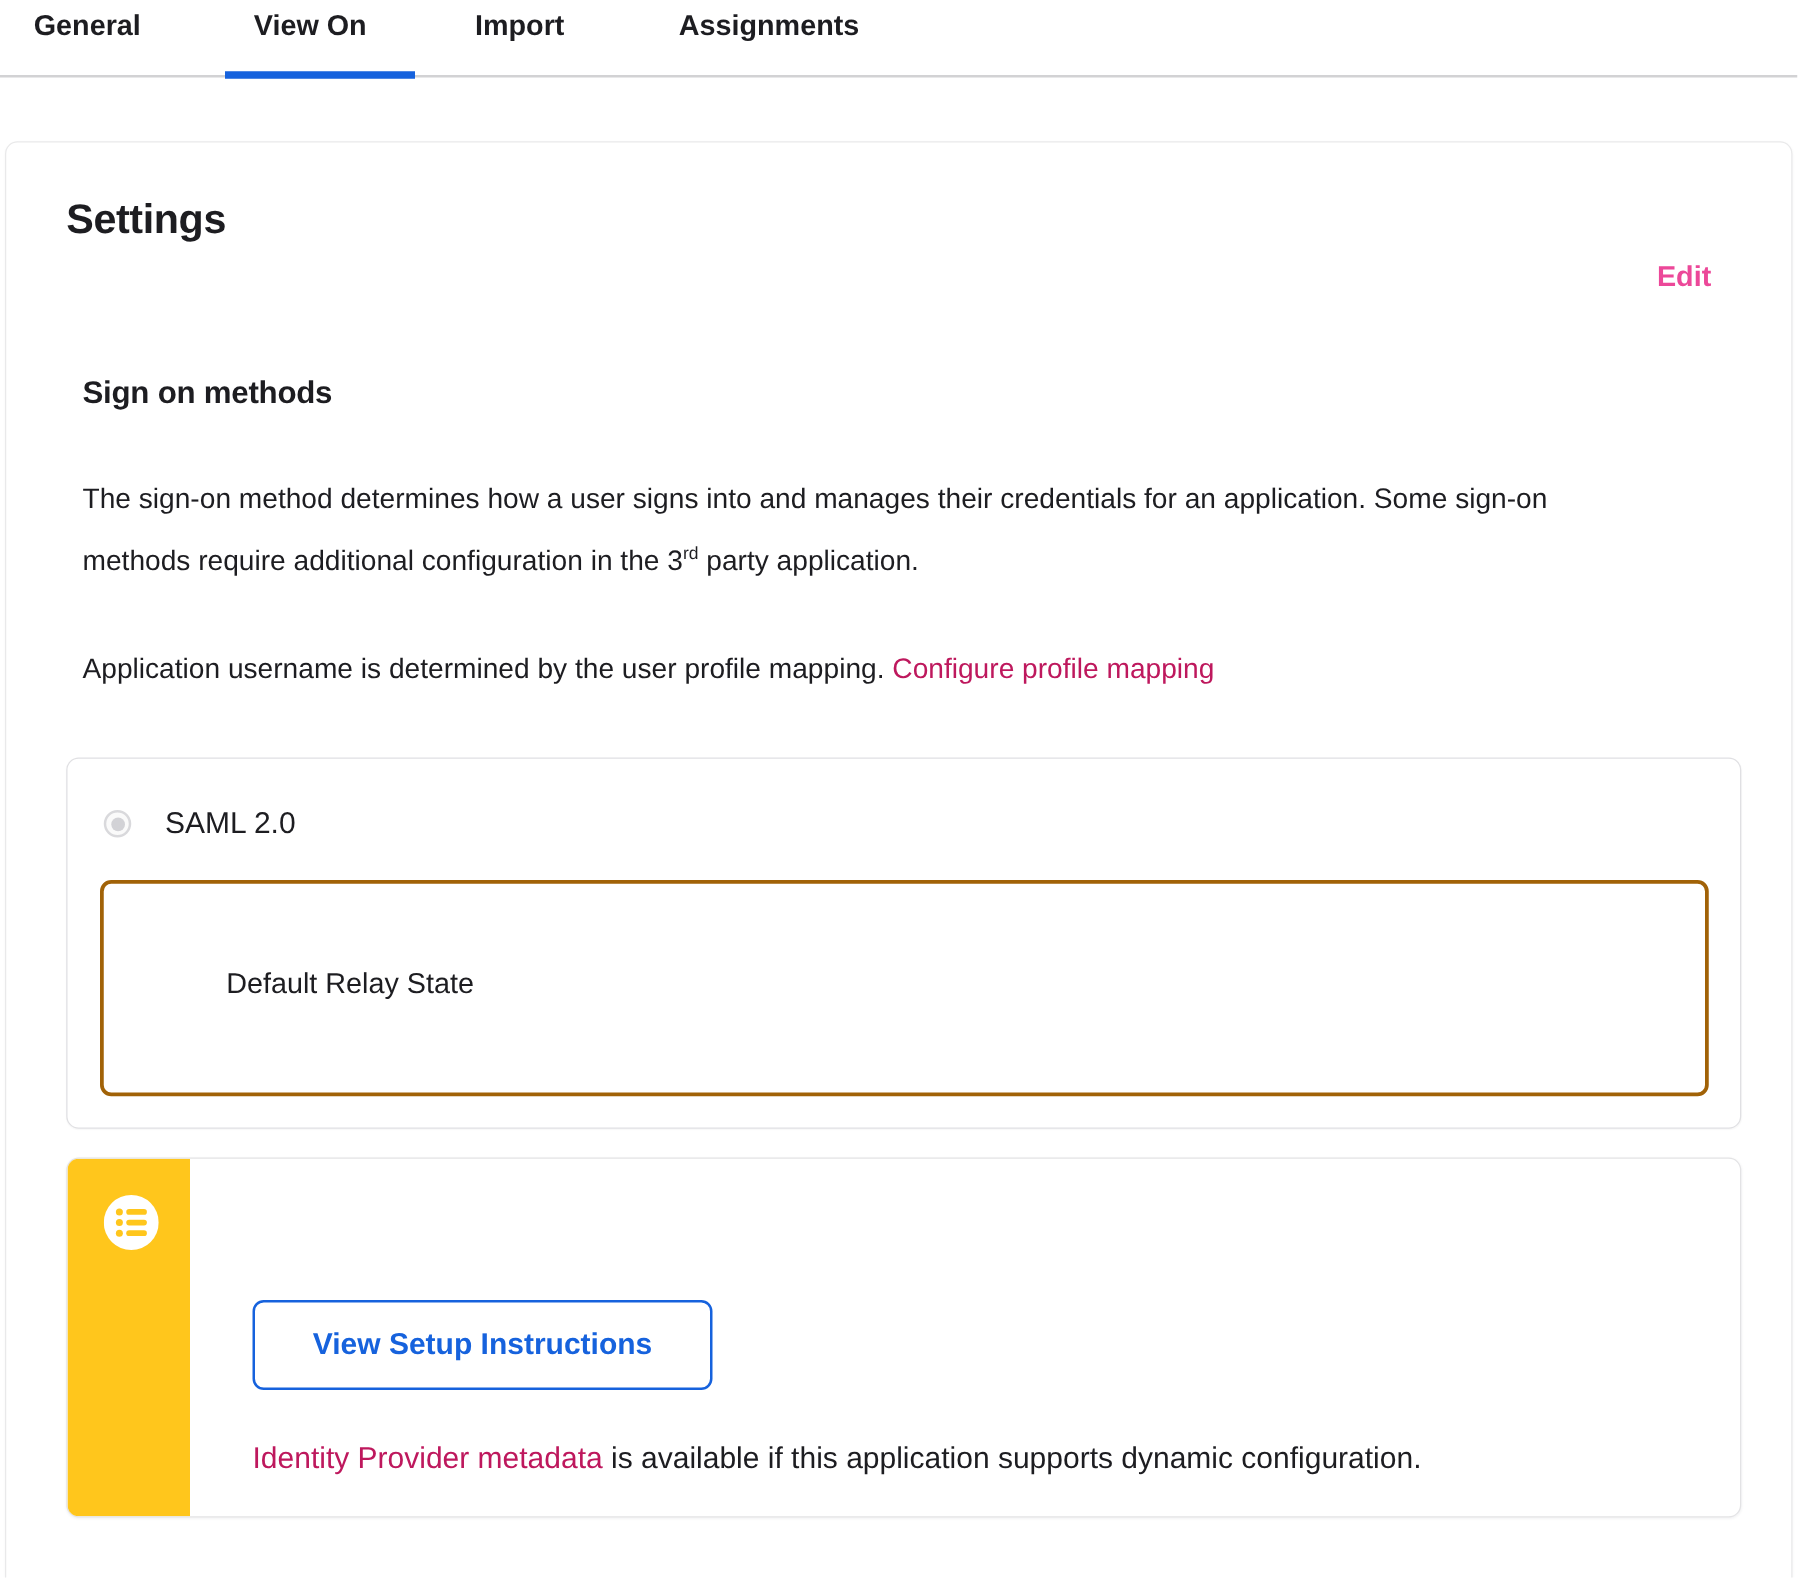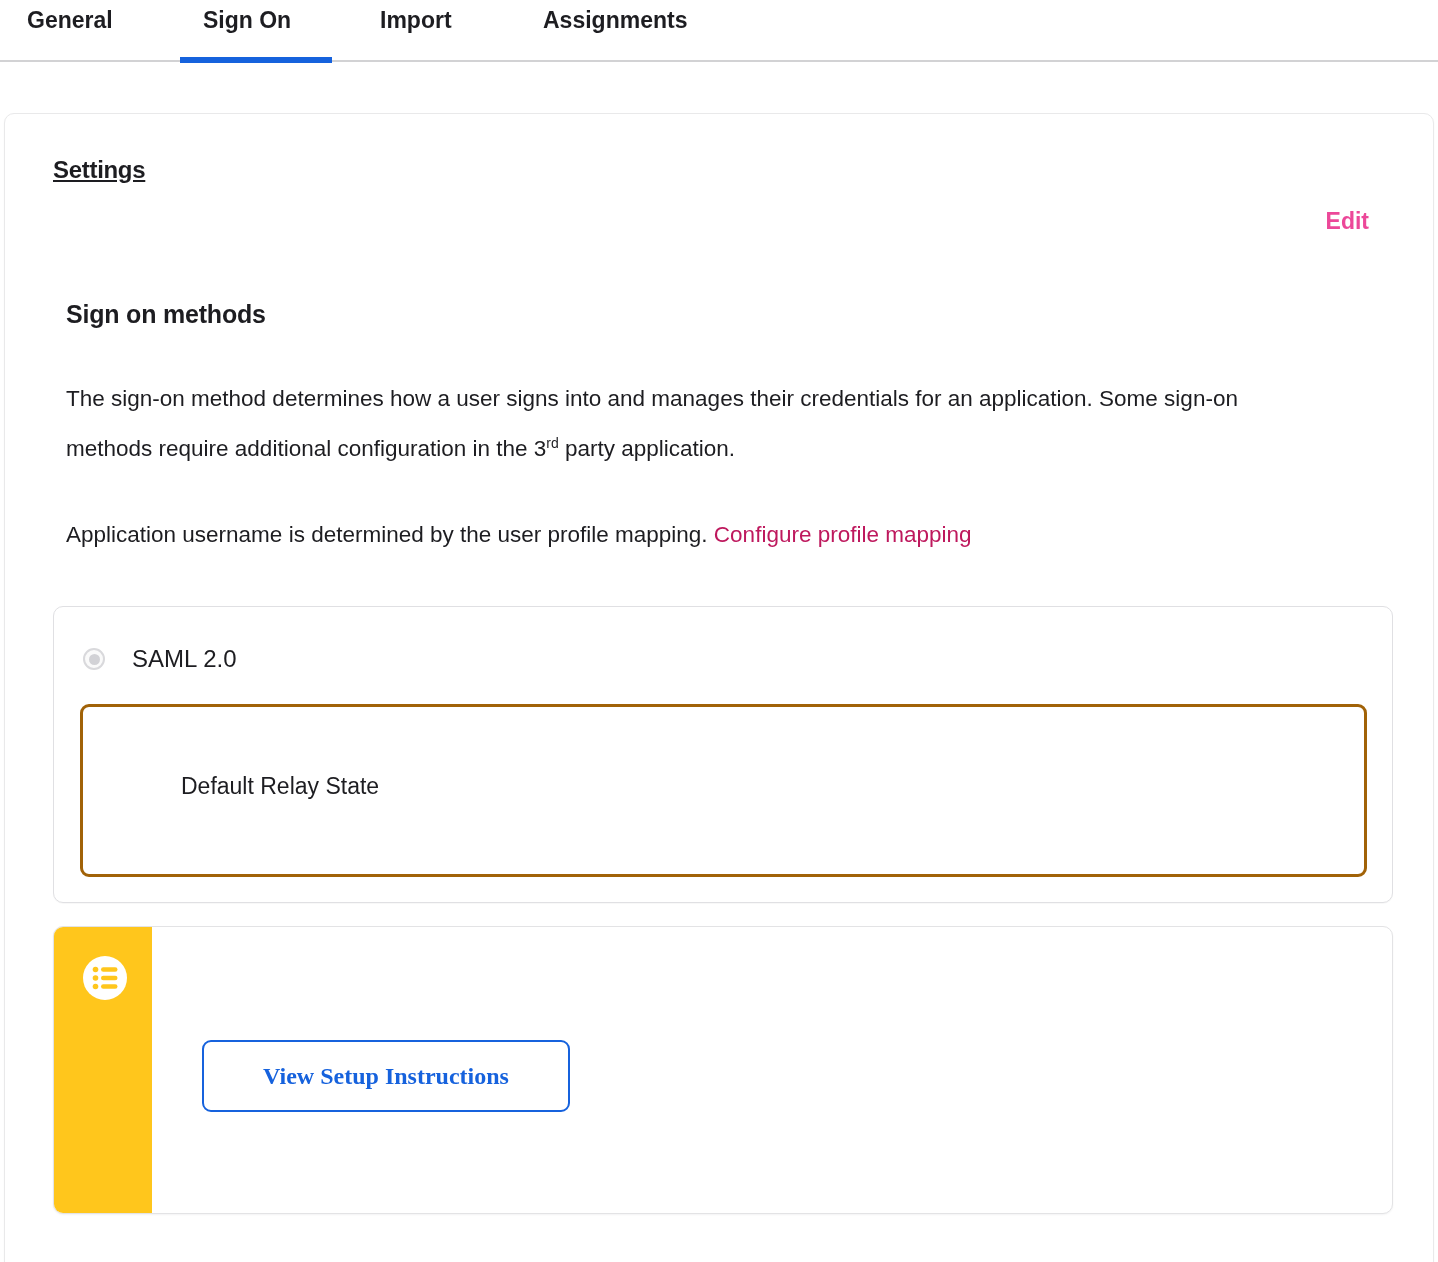--- a/index.html
+++ b/index.html
@@ -36,21 +36,21 @@
   .card {
     position: absolute; left: 4px; top: 113px;
     width: 1430px; height: 1200px;
     background: #fff;
     border: 1px solid #e9e9ea;
     border-radius: 10px;
     box-shadow: 0 1px 2px rgba(29,29,33,0.04);
   }
   .card-title {
     position: absolute; left: 48px; top: 42px;
-    font-size: 24px; font-weight: 700; letter-spacing: -0.3px; text-decoration: underline;
+    font-size: 33px; font-weight: 700; letter-spacing: -0.3px;
   }
   .edit-link {
     position: absolute; right: 64px; top: 52px;
     font-size: 23px; font-weight: 700; color: #ec4899;
     text-decoration: none; cursor: pointer; margin-top: 42px;
   }
 
   .section-heading {
     position: absolute; left: 61px; top: 186px;
     font-size: 25px; font-weight: 700; letter-spacing: -0.2px;
@@ -115,37 +115,37 @@
     position: absolute; left: 148px; top: 36px;
     font-size: 24px; color: #1d1d21;
   }
   .callout-message b { font-weight: 700; }
   .setup-btn {
     position: absolute; left: 148px; top: 113px;
     width: 368px; height: 72px;
     background: #fff;
     border: 2.5px solid #1662dd;
     border-radius: 9px;
-    font-family: Liberation Serif, serif;
+    font-family: Liberation Sans, sans-serif;
     font-size: 24px; font-weight: 700; color: #1662dd;
     cursor: pointer;
   }
   .callout-footer {
     position: absolute; left: 148px; top: 226px;
     font-size: 24px; color: #1d1d21; white-space: nowrap;
   }
 </style>
 </head>
 <body>
 
 <div class="root">
 
   <nav class="tabbar">
     <div class="tab tab-general">General</div>
-    <div class="tab tab-signon">Sign On</div>
+    <div class="tab tab-signon">View On</div>
     <div class="tab tab-import">Import</div>
     <div class="tab tab-assignments">Assignments</div>
     <div class="tab-underline"></div>
   </nav>
 
   <section class="card">
 
     <h1 class="card-title">Settings</h1>
     <a class="edit-link">Edit</a>
 
@@ -177,16 +177,17 @@
           <circle cx="12.5" cy="30.5" r="2.8" fill="#ffc61c"></circle>
           <rect x="18" y="11.2" width="16.5" height="4.6" rx="2.3" fill="#ffc61c"></rect>
           <rect x="18" y="19.7" width="16.5" height="4.6" rx="2.3" fill="#ffc61c"></rect>
           <rect x="18" y="28.2" width="16.5" height="4.6" rx="2.3" fill="#ffc61c"></rect>
         </svg>
       </div>
 
 
       <button class="setup-btn">View Setup Instructions</button>
 
+      <p class="callout-footer"><a class="inline-link">Identity Provider metadata</a><span> is available if this application supports dynamic configuration.</span></p>
     </div>
 
   </section>
 </div>
 
 </body></html>

